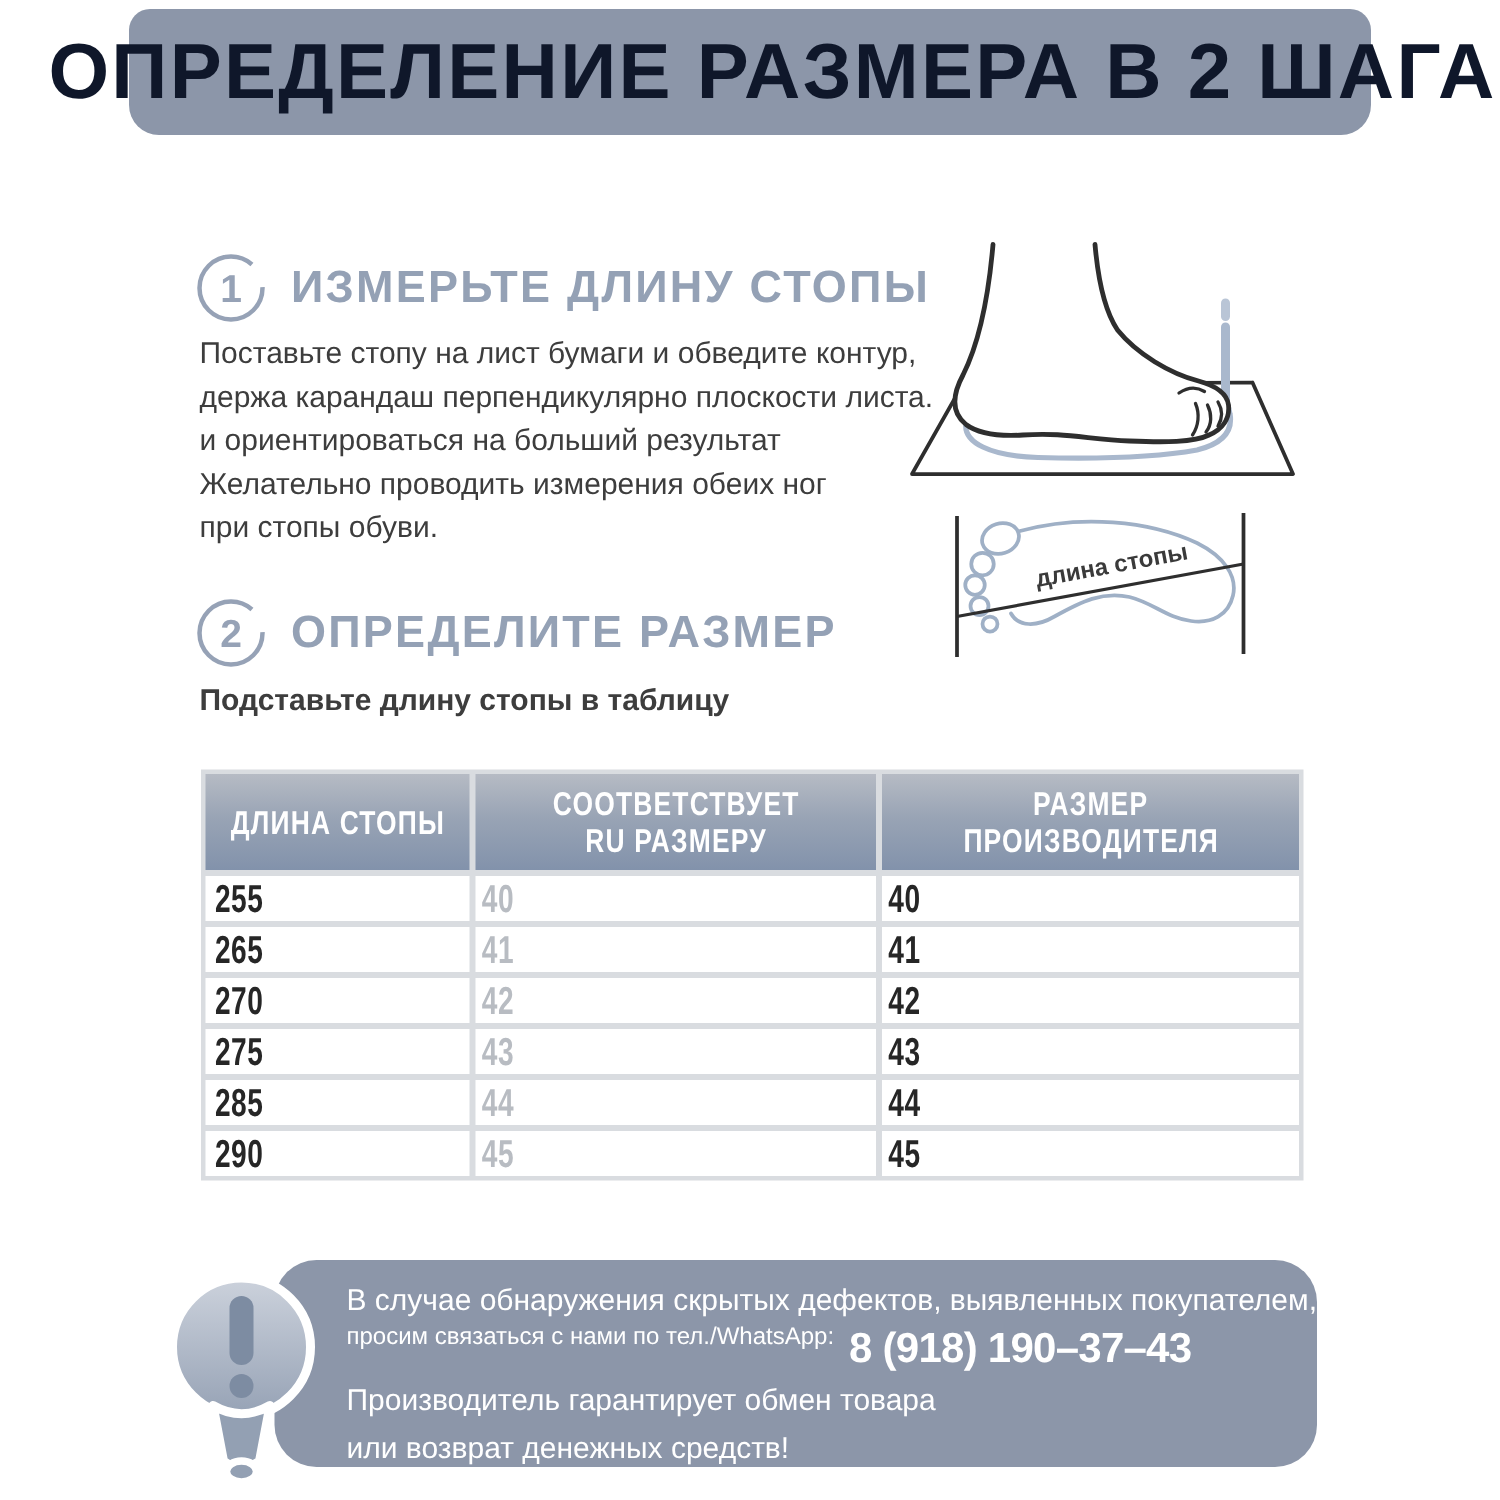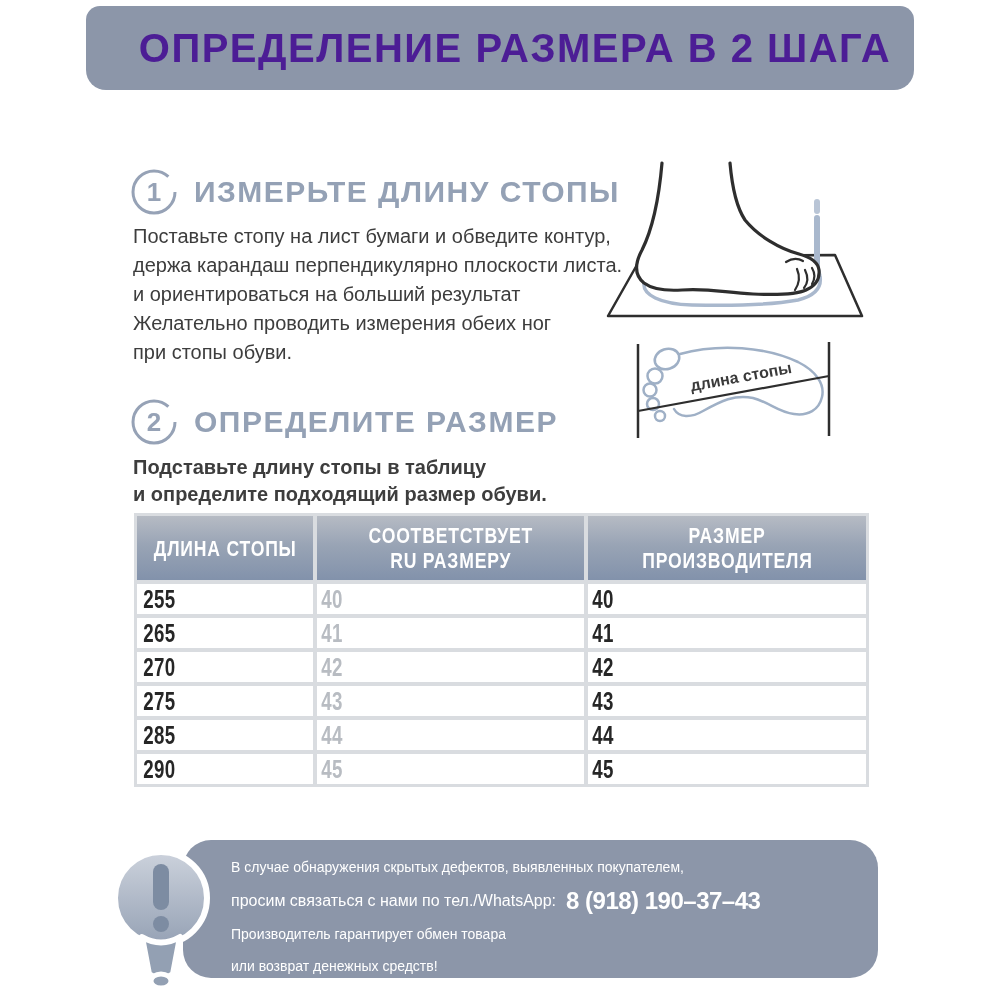--- a/index.html
+++ b/index.html
@@ -7,21 +7,21 @@
     position:relative;width:1000px;height:1000px;background:#ffffff;overflow:hidden;
     font-family:"Liberation Sans",sans-serif;
   }
   
   .banner{
     position:absolute;left:86px;top:6px;width:828px;height:84px;
     background:#8c96a9;border-radius:14px 14px 20px 20px;
     display:flex;align-items:center;justify-content:center;
   }
   .banner-title{
-    color:#4c1d95;font-size:40px;font-weight:bold;letter-spacing:1.5px;white-space:nowrap;margin-left:30px;
+    color:#0f172a;font-size:52px;font-weight:bold;letter-spacing:1.5px;white-space:nowrap;margin-left:30px;
   }
   
   .step-head{position:absolute;display:flex;align-items:center;gap:16px;}
   .step-head.s1{left:130px;top:168px;}
   .step-head.s2{left:130px;top:398px;}
   .step-title{
     margin:0;color:#94a1b5;font-size:30px;font-weight:bold;letter-spacing:1.5px;white-space:nowrap;
   }
   .badge{width:48px;height:48px;}
   
@@ -48,23 +48,23 @@
   .td{background:#ffffff;height:30px;display:flex;align-items:center;}
   .td span{font-weight:bold;font-size:26px;transform:scaleX(0.72);letter-spacing:0.5px;white-space:nowrap;}
   .td.dark span{color:#262626;}
   .td.ru span{color:#b8bcc2;}
   
   .footer-note{
     position:absolute;left:183px;top:840px;width:695px;height:138px;
     background:#8c96a9;border-radius:28px;box-sizing:border-box;
     padding:11px 0 0 48px;color:#ffffff;
   }
-  .fline{font-size:14px;line-height:32px;white-space:nowrap;}
-  .fline-phone{display:flex;align-items:center;gap:10px;height:35px;white-space:nowrap;}
-  .fphone{font-size:24px;font-weight:bold;letter-spacing:-0.5px;}
+  .fline{font-size:20px;line-height:32px;white-space:nowrap;}
+  .fline-phone{display:flex;align-items:flex-start;gap:10px;height:35px;white-space:nowrap;}
+  .fphone{font-size:28px;font-weight:bold;letter-spacing:-0.5px;}
   .bulb{position:absolute;left:100px;top:840px;}
 </style>
 </head>
 <body>
 
 <div class="canvas">
 
   <div class="banner">
     <span class="banner-title">ОПРЕДЕЛЕНИЕ РАЗМЕРА В 2 ШАГА</span>
   </div>
@@ -126,21 +126,20 @@
   <div class="step-head s2">
     <svg class="badge" viewBox="0 0 48 48">
       <circle cx="24" cy="24" r="21" fill="none" stroke="#96a2b6" stroke-width="3" pathLength="100" stroke-dasharray="87 13"></circle>
       <text x="24" y="33" text-anchor="middle" font-size="26" font-weight="bold" fill="#96a2b6">2</text>
     </svg>
     <h2 class="step-title">ОПРЕДЕЛИТЕ РАЗМЕР</h2>
   </div>
 
   <div class="step-body b2">
     <div>Подставьте длину стопы в таблицу</div>
-    <div>и определите подходящий размер обуви.</div>
   </div>
 
   <div class="size-table">
     <div class="th">
       <span>ДЛИНА СТОПЫ</span>
       <span></span>
     </div>
     <div class="th">
       <span>СООТВЕТСТВУЕТ</span>
       <span>RU РАЗМЕРУ</span>

